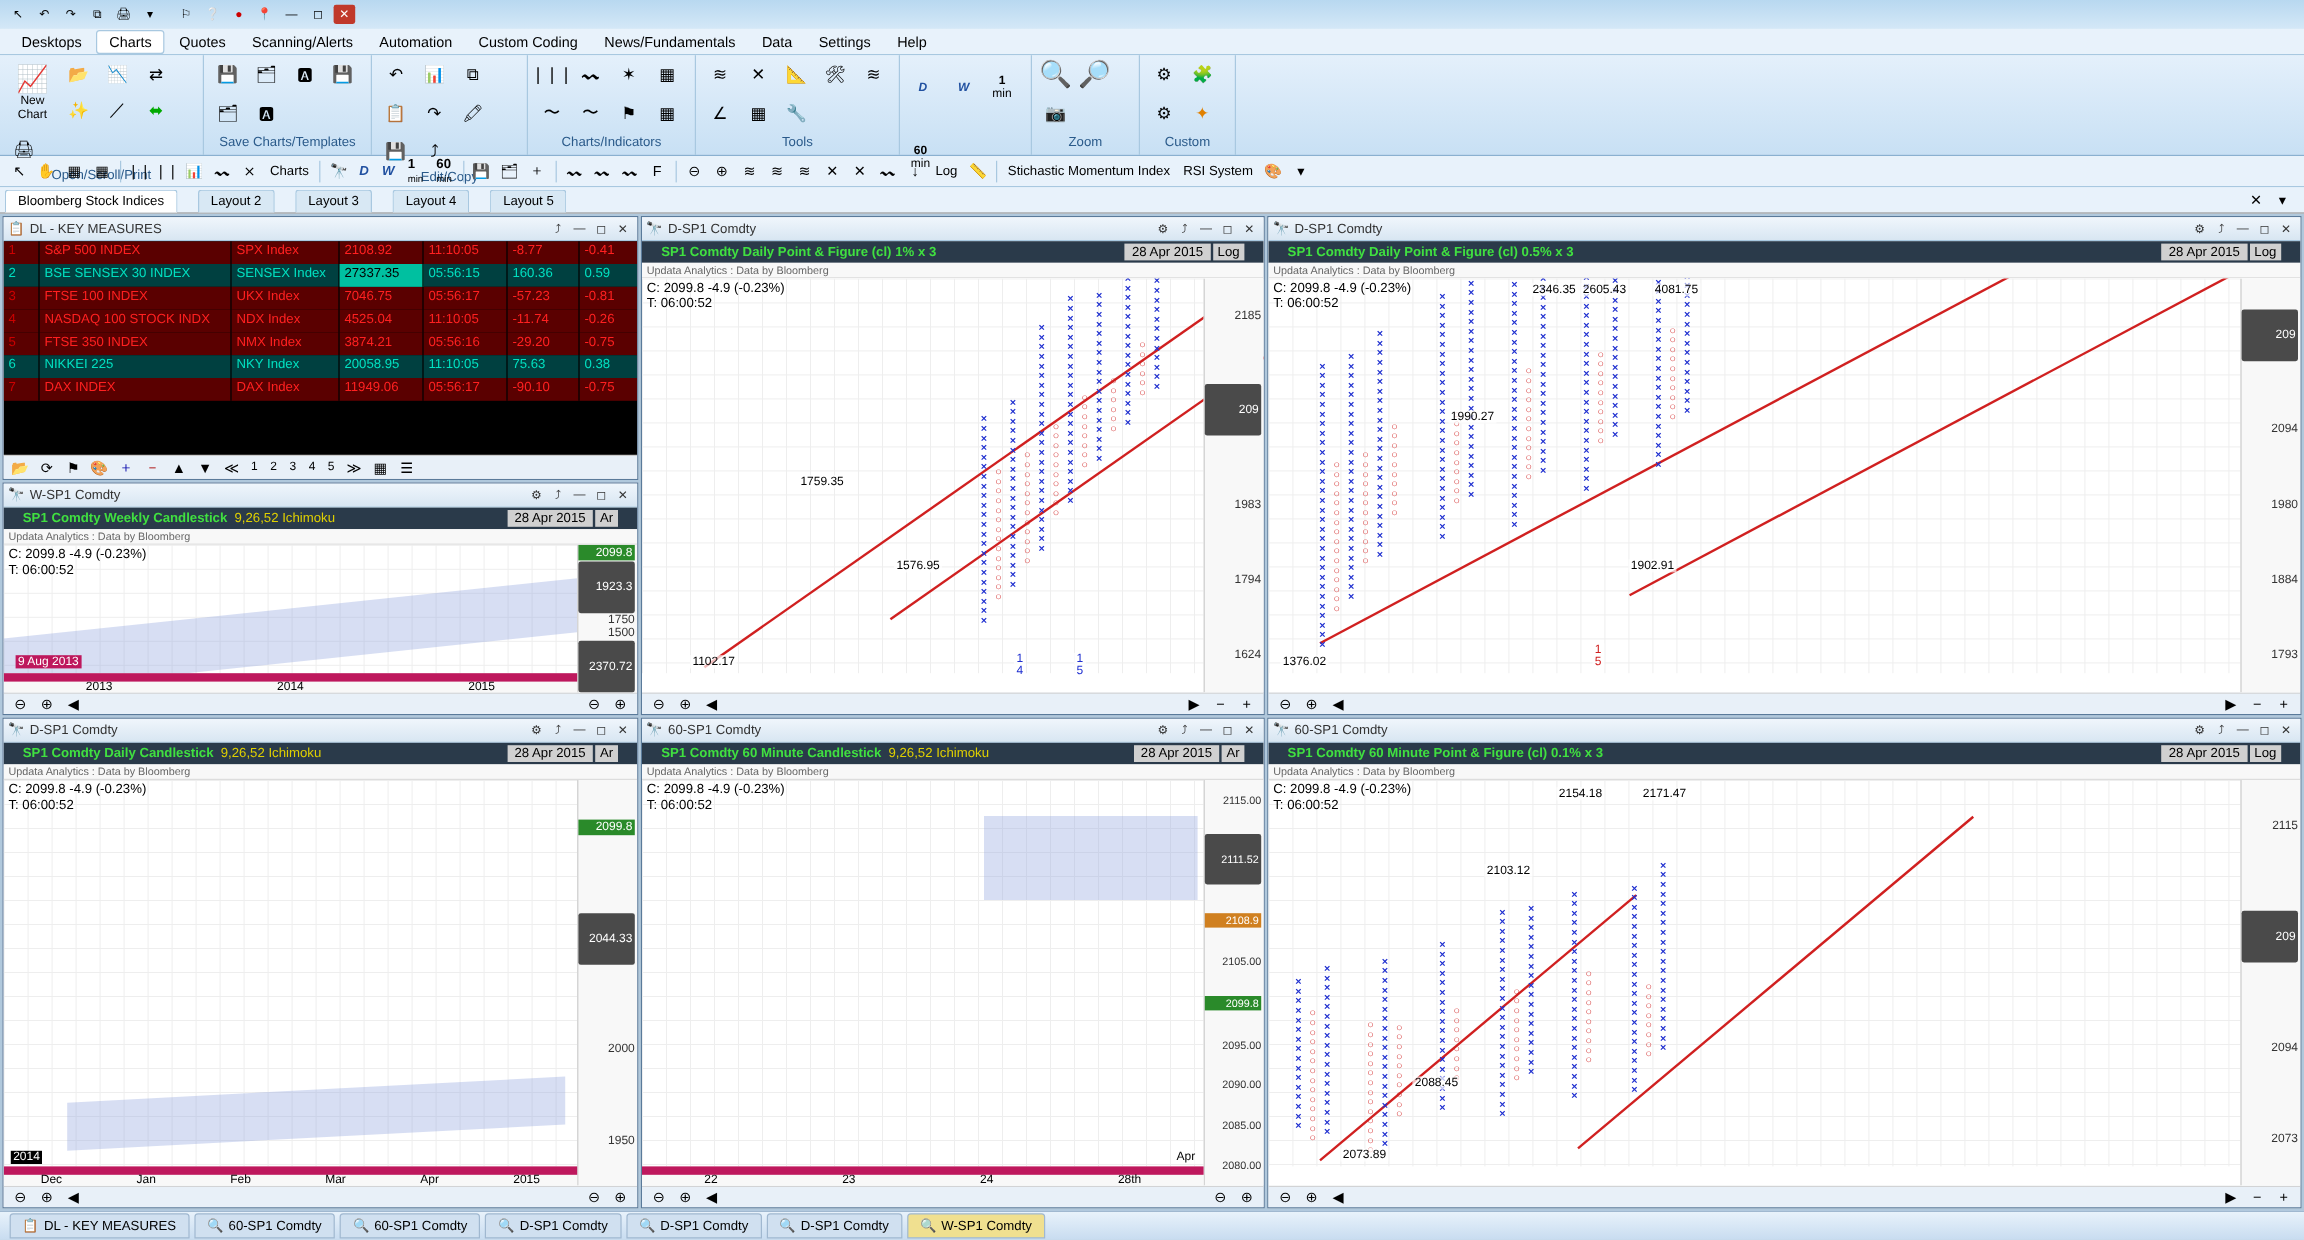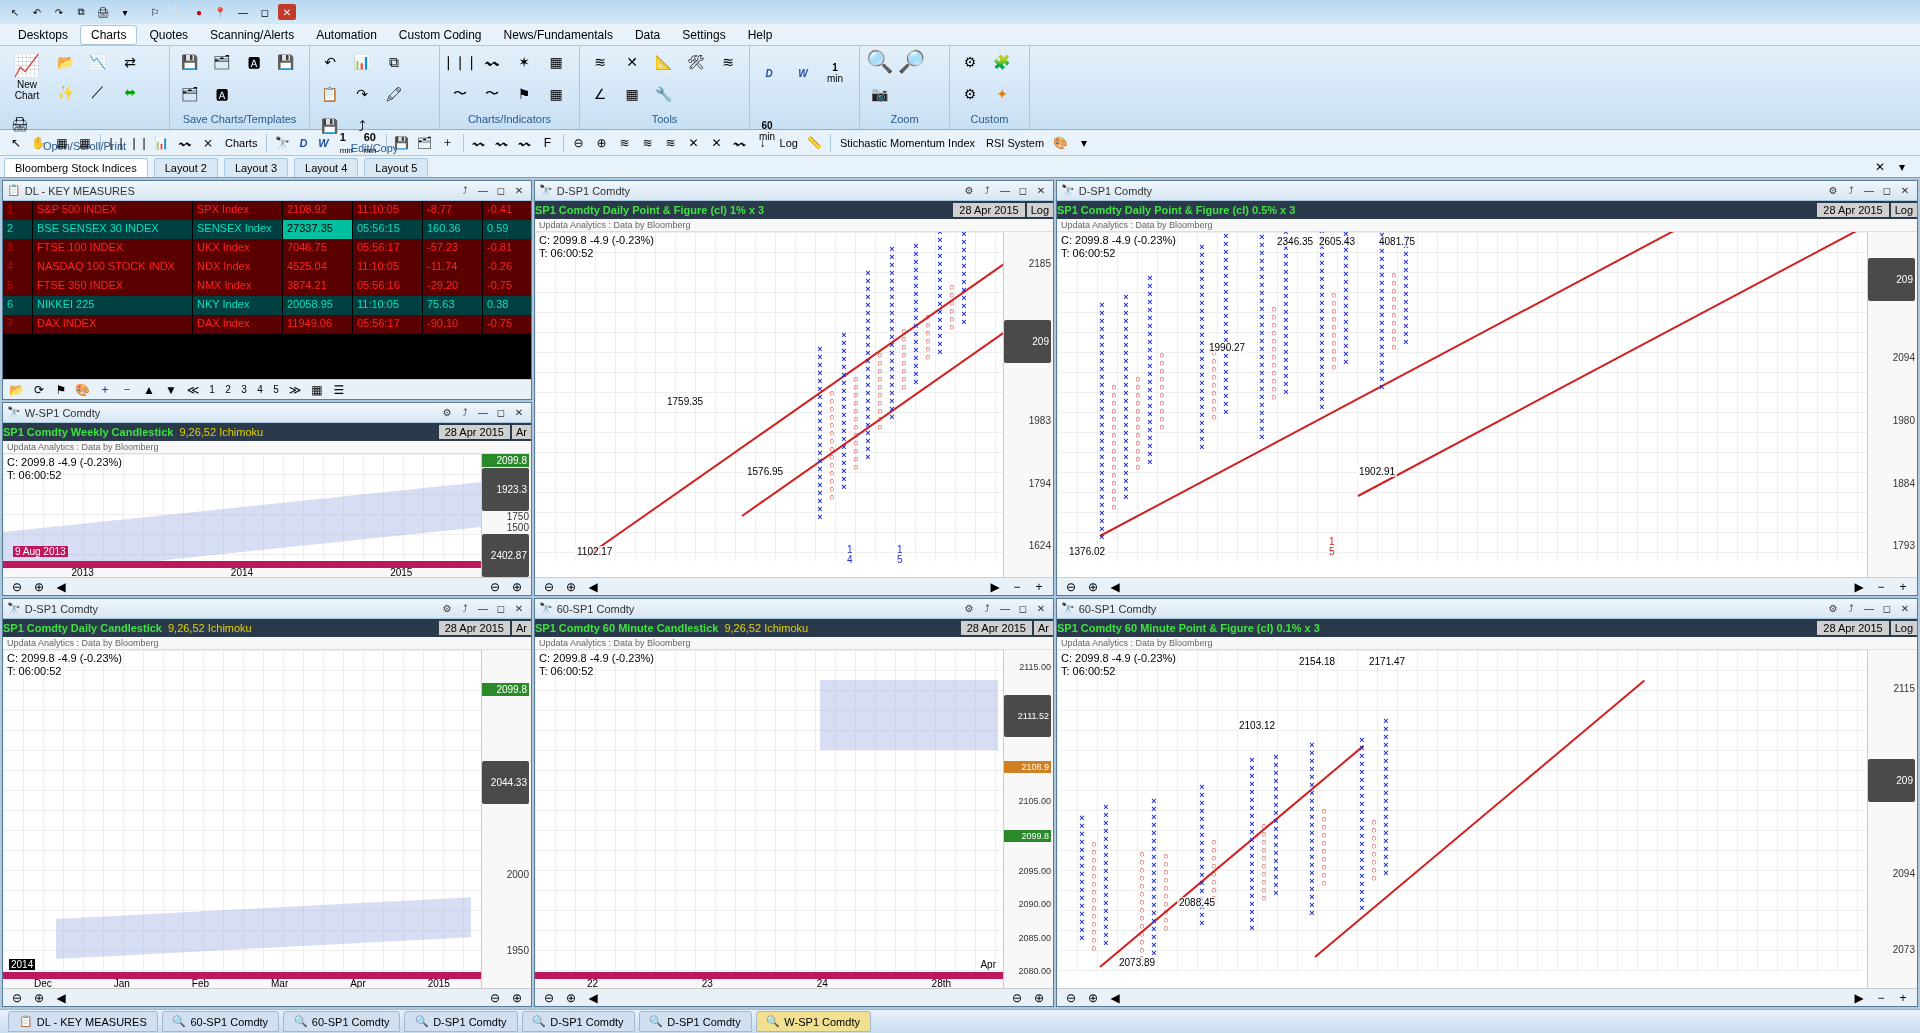--- a/index.html
+++ b/index.html
@@ -26,21 +26,21 @@
 .big-btn { width: 42px; height: 50px; display: flex; flex-direction: column; align-items: center; justify-content: center; font-size: 10px; cursor: pointer; }
 
 
 .toolbar2 { height: 26px; background: #e8f2fb; display: flex; align-items: center; gap: 3px; padding: 0 6px; border-bottom: 1px solid #a8c8e0; font-size: 11px; }
 .tb-btn { width: 20px; height: 20px; display: inline-flex; align-items: center; justify-content: center; cursor: pointer; font-size: 12px; }
 .tb-label { padding: 0 4px; cursor: pointer; }
 .tb-sep { width: 1px; height: 18px; background: #a8c8e0; margin: 0 2px; }
 
 
 .layout-tabs { height: 22px; background: #e8f2fb; display: flex; align-items: flex-end; padding: 0 4px; border-bottom: 1px solid #999; font-size: 11px; position: relative; }
-.layout-tab { padding: 3px 10px; background: #d8e8f4; border: 1px solid #a8c8e0; border-bottom: none; margin-right: 6px; cursor: pointer; border-radius: 3px 3px 0 0; }
+.layout-tab { padding: 3px 10px; background: #d8e8f4; border: 1px solid #a8c8e0; border-bottom: none; margin-right: 17px; cursor: pointer; border-radius: 3px 3px 0 0; }
 .layout-tab.active { background: #fff; }
 .layout-close { margin-left: auto; display: flex; gap: 2px; padding-right: 4px;}
 
 
 .workspace { display: grid; grid-template-columns: 530px 520px 1fr; grid-template-rows: 220px 194px 1fr; gap: 2px; padding: 2px; height: calc(100% - 24px - 22px - 84px - 26px - 22px - 24px); background: #b0c8dc; }
 .panel { background: #fff; border: 1px solid #5a7a9a; display: flex; flex-direction: column; overflow: hidden; }
 .panel-title { height: 20px; background: linear-gradient(#f0f6fc,#d8e6f2); display: flex; align-items: center; padding: 0 4px; font-size: 11px; color: #333; border-bottom: 1px solid #a8c8e0; }
 .panel-title .spacer { flex: 1; }
 .panel-title .p-btn { width: 16px; height: 14px; display: inline-flex; align-items: center; justify-content: center; cursor: pointer; font-size: 10px; margin-left: 2px; }
 .panel-body { flex: 1; position: relative; overflow: hidden; background: #fff; }
@@ -52,21 +52,21 @@
 .km-row { display: grid; grid-template-columns: 30px 160px 90px 70px 70px 60px 50px; font-size: 11px; height: 19px; }
 .km-row > div { padding: 2px 4px; border-right: 1px solid #000; overflow: hidden; white-space: nowrap; }
 .km-red { background: #5a0000; color: #c00; }
 .km-red-txt { color: #ff2020; }
 .km-teal { background: #004040; color: #00e0c0; }
 .km-teal-cell { background: #00c0a0; color: #000; }
 .km-toolbar { height: 20px; background: #e8f0f8; display: flex; align-items: center; gap: 2px; padding: 0 4px; font-size: 10px; border-top: 1px solid #ccc; }
 .km-pg { width: 14px; text-align: center; cursor: pointer; }
 
 
-.chart-header { height: 18px; background: #2a3a4a; display: flex; align-items: center; padding: 0 0; font-size: 11px; }
+.chart-header { height: 18px; background: #2a3a4a; display: flex; align-items: center; padding: 0 16px; font-size: 11px; }
 .ch-title { color: #40e040; font-weight: bold; }
 .ch-ichi { color: #e0d000; margin-left: 6px; }
 .ch-date { margin-left: auto; background: #d0d0d0; color: #000; padding: 1px 6px; }
 .ch-mode { background: #d0d0d0; color: #000; padding: 1px 4px; margin-left: 2px; }
 .chart-sub { font-size: 9px; color: #666; padding: 1px 4px; background: #f8f8f8; border-bottom: 1px solid #ddd; }
 .chart-info { position: absolute; top: 2px; left: 4px; font-size: 11px; color: #000; z-index: 5; line-height: 1.2; }
 .y-axis { position: absolute; right: 0; top: 0; bottom: 0; width: 50px; background: #f8f8f8; border-left: 1px solid #ccc; display: flex; flex-direction: column; justify-content: space-around; font-size: 10px; text-align: right; padding-right: 2px; }
 .y-label { color: #333; }
 .y-hilite { background: #4a4a4a; color: #fff; padding: 16px 2px; border-radius: 2px; }
 .y-green { background: #2a8a2a; color: #fff; padding: 1px 2px; }
@@ -427,21 +427,21 @@
           <div>C: 2099.8  -4.9 (-0.23%)</div>
           <div>T: 06:00:52</div>
         </div>
       <div class="cloud" style="left:0;right:50px;bottom:25px;height:45px;transform:skewY(-6deg)"></div>
       <div class="annot" style="left:10px;bottom:20px;background:#be185d;color:#fff">9 Aug 2013</div>
       <div class="y-axis">
           <span class="y-green">2099.8</span>
           <span class="y-hilite">1923.3</span>
           <span class="y-label">1750</span>
           <span class="y-label">1500</span>
-          <span class="y-hilite">2402.87</span>
+          <span class="y-hilite">2370.72</span>
         </div>
       <div class="x-axis">
           <span>2013</span>
           <span>2014</span>
           <span>2015</span>
         </div>
     </div>
     <div class="panel-footer">
         <span class="tb-btn">⊖</span>
         <span class="tb-btn">⊕</span>

